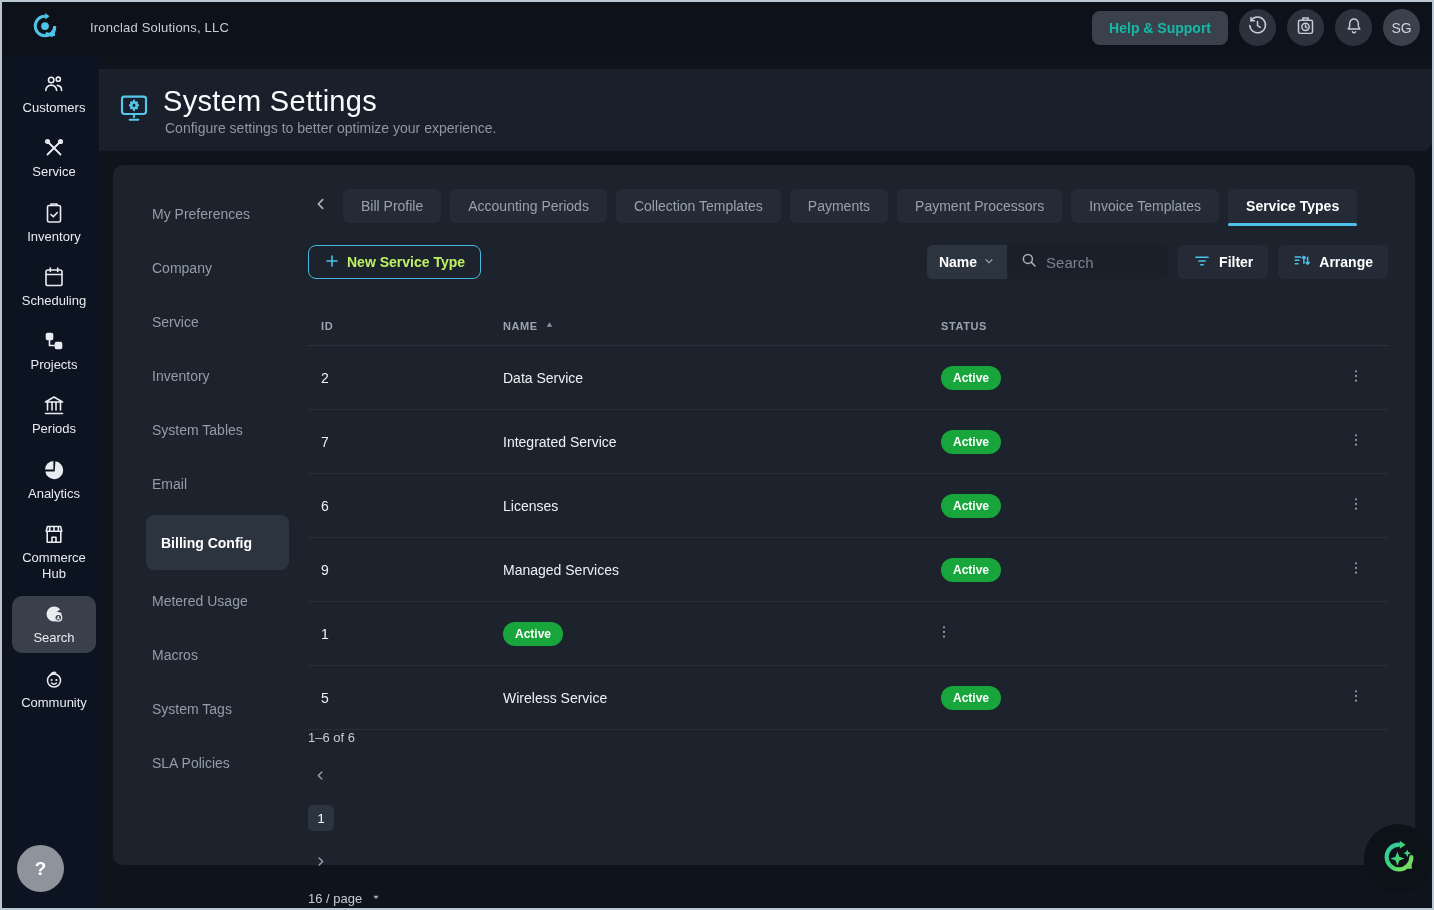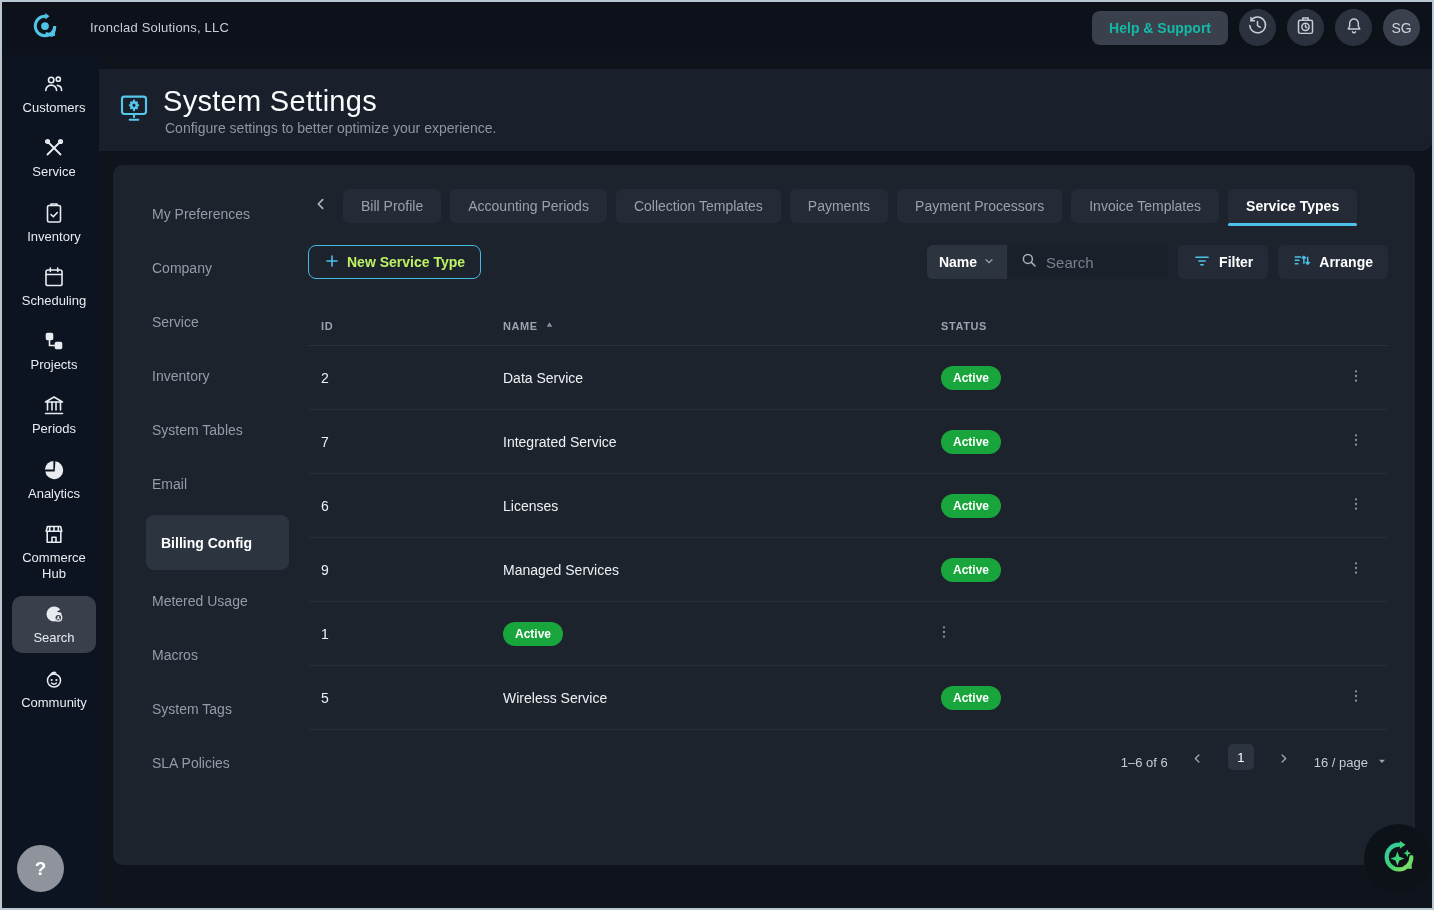--- a/index.html
+++ b/index.html
@@ -63,21 +63,21 @@
   .table { display:flex; flex-direction:column; }
   .trow { display:grid; grid-template-columns:182px 438px 1fr 48px; align-items:center; }
   .thead { height:40px; border-bottom:1px solid #2b323d; }
   .th { font-size:11px; font-weight:bold; color:#9aa3ae; letter-spacing:.6px; padding-left:13px; display:flex; align-items:center; gap:6px; }
   .tbody-row { height:64px; border-bottom:1px solid #272e38; }
   .td { font-size:14px; color:#eef0f3; padding-left:13px; }
   .badge { display:inline-block; background:#17a53c; color:#fff; font-size:12px; font-weight:bold; padding:5px 12px; border-radius:999px; }
   .kebab { width:32px; height:32px; border-radius:50%; display:flex; align-items:center; justify-content:center; color:#8a93a0; cursor:pointer; }
 
   
-  .pagination { margin-top:14px; display:flex; align-items:flex-end; justify-content:flex-end; gap:18px; color:#c6ccd4; font-size:13px; }
+  .pagination { margin-top:0; display:flex; align-items:flex-start; justify-content:flex-end; gap:18px; color:#c6ccd4; font-size:13px;flex-direction:column; }
   .pg-chevron { width:24px; height:24px; display:flex; align-items:center; justify-content:center; color:#9aa3ae; cursor:pointer; }
   .pg-page { width:26px; height:26px; background:#2c3440; border-radius:5px; display:flex; align-items:center; justify-content:center; color:#fff; font-size:13px; cursor:pointer; }
   .pg-size { display:flex; align-items:center; gap:8px; cursor:pointer; }
 
   
   .help-fab { position:absolute; left:17px; top:845px; width:47px; height:47px; border-radius:50%; background:#8f949c; border:none; color:#fff; font-size:19px; font-weight:bold; cursor:pointer; z-index:5; }
   .ai-fab { position:absolute; left:1364px; top:824px; width:69px; height:69px; border-radius:50%; background:#0d1118; border:none; display:flex; align-items:center; justify-content:center; cursor:pointer; z-index:5; }
 </style>
 </head>
 <body>

